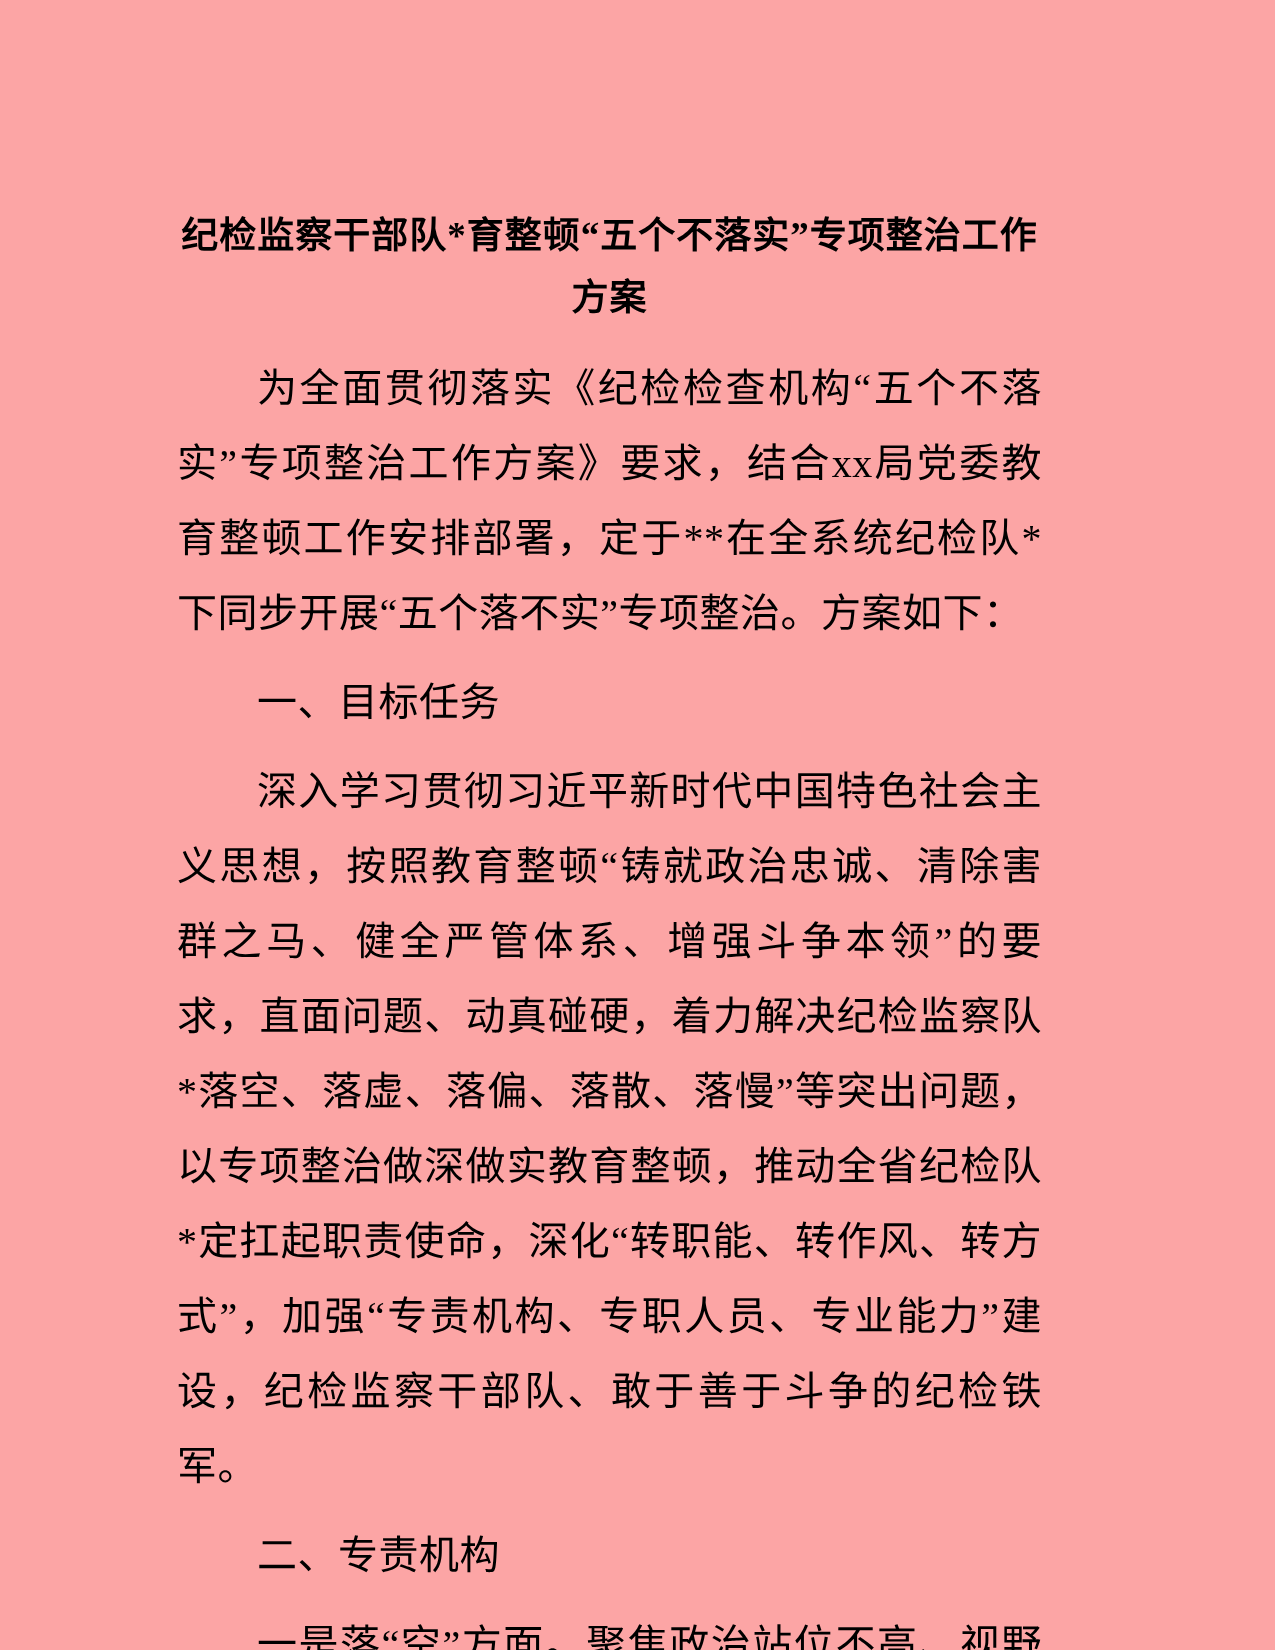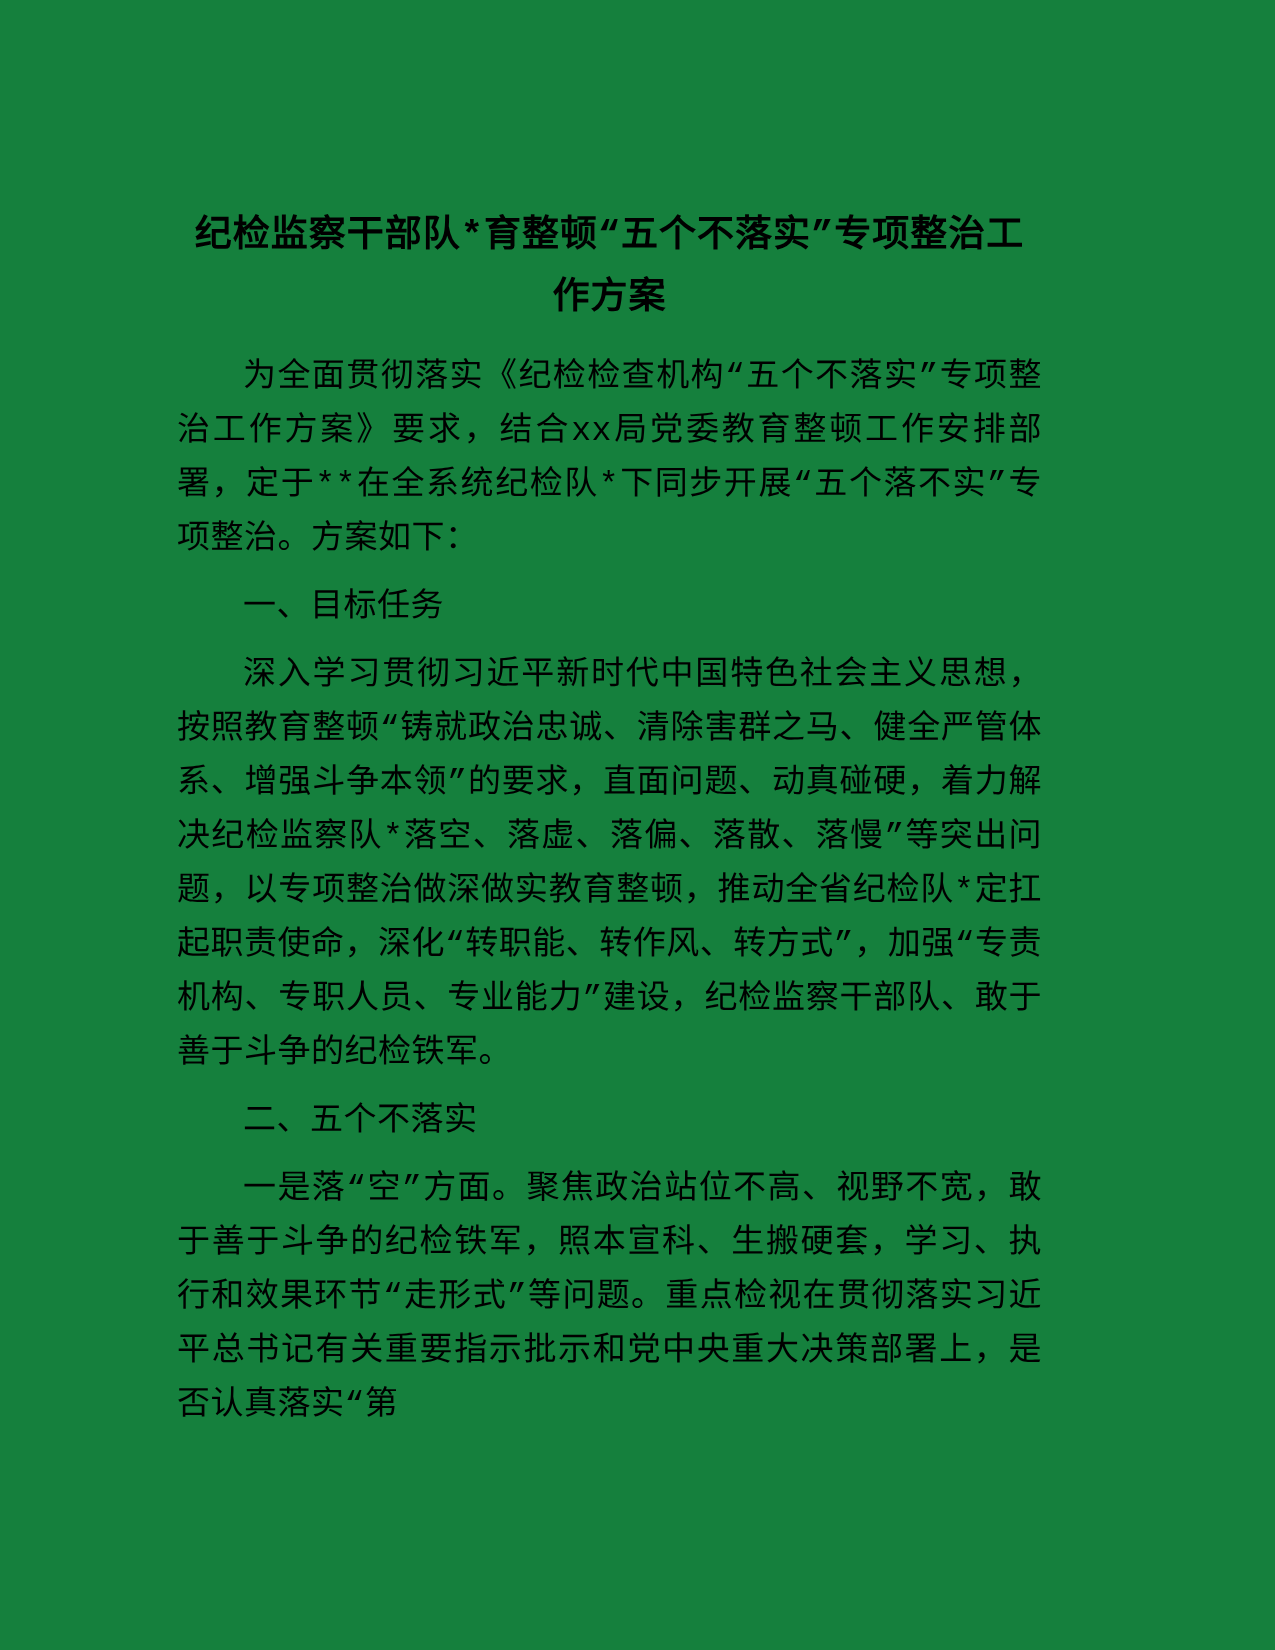--- a/index.html
+++ b/index.html
@@ -5,38 +5,38 @@
   html, body {
     margin: 0;
     padding: 0;
     background: #ffffff;
   }
   .doc-page {
     position: relative;
     width: 1275px;
     height: 1650px;
     margin: 0 auto;
-    background: #15803d;
+    background: #fca5a5;
     box-sizing: border-box;
     padding: 205px 233px 160px 177px;
     overflow: hidden;
-    font-family: Liberation Mono, monospace;
+    font-family: Liberation Serif, serif;
     color: #000000;
   }
   .doc-title {
     font-size: 37px;
     font-weight: 700;
     line-height: 62px;
     text-align: center;
     margin: 0 0 22px 0;
     letter-spacing: 1px;
   }
   .doc-body p {
-    font-size: 33px;
-    line-height: 54px;
+    font-size: 40px;
+    line-height: 75px;
     margin: 0;
     text-align: justify;
     text-indent: 2em;
     word-break: break-all;
     letter-spacing: 0.5px;
   }
   .doc-body p.section-heading {
     margin: 14px 0;
   }
 </style>
@@ -46,17 +46,17 @@
 <div class="doc-page">
   <h1 class="doc-title">纪检监察干部队*育整顿“五个不落实”专项整治工作方案</h1>
 
   <div class="doc-body">
     <p>为全面贯彻落实《纪检检查机构“五个不落实”专项整治工作方案》要求，结合xx局党委教育整顿工作安排部署，定于**在全系统纪检队*下同步开展“五个落不实”专项整治。方案如下：</p>
 
     <p class="section-heading">一、目标任务</p>
 
     <p>深入学习贯彻习近平新时代中国特色社会主义思想，按照教育整顿“铸就政治忠诚、清除害群之马、健全严管体系、增强斗争本领”的要求，直面问题、动真碰硬，着力解决纪检监察队*落空、落虚、落偏、落散、落慢”等突出问题，以专项整治做深做实教育整顿，推动全省纪检队*定扛起职责使命，深化“转职能、转作风、转方式”，加强“专责机构、专职人员、专业能力”建设，纪检监察干部队、敢于善于斗争的纪检铁军。</p>
 
-    <p class="section-heading">二、五个不落实</p>
+    <p class="section-heading">二、专责机构</p>
 
     <p>一是落“空”方面。聚焦政治站位不高、视野不宽，敢于善于斗争的纪检铁军，照本宣科、生搬硬套，学习、执行和效果环节“走形式”等问题。重点检视在贯彻落实习近平总书记有关重要指示批示和党中央重大决策部署上，是否认真落实“第</p>
   </div>
 </div>
 
 </body></html>

